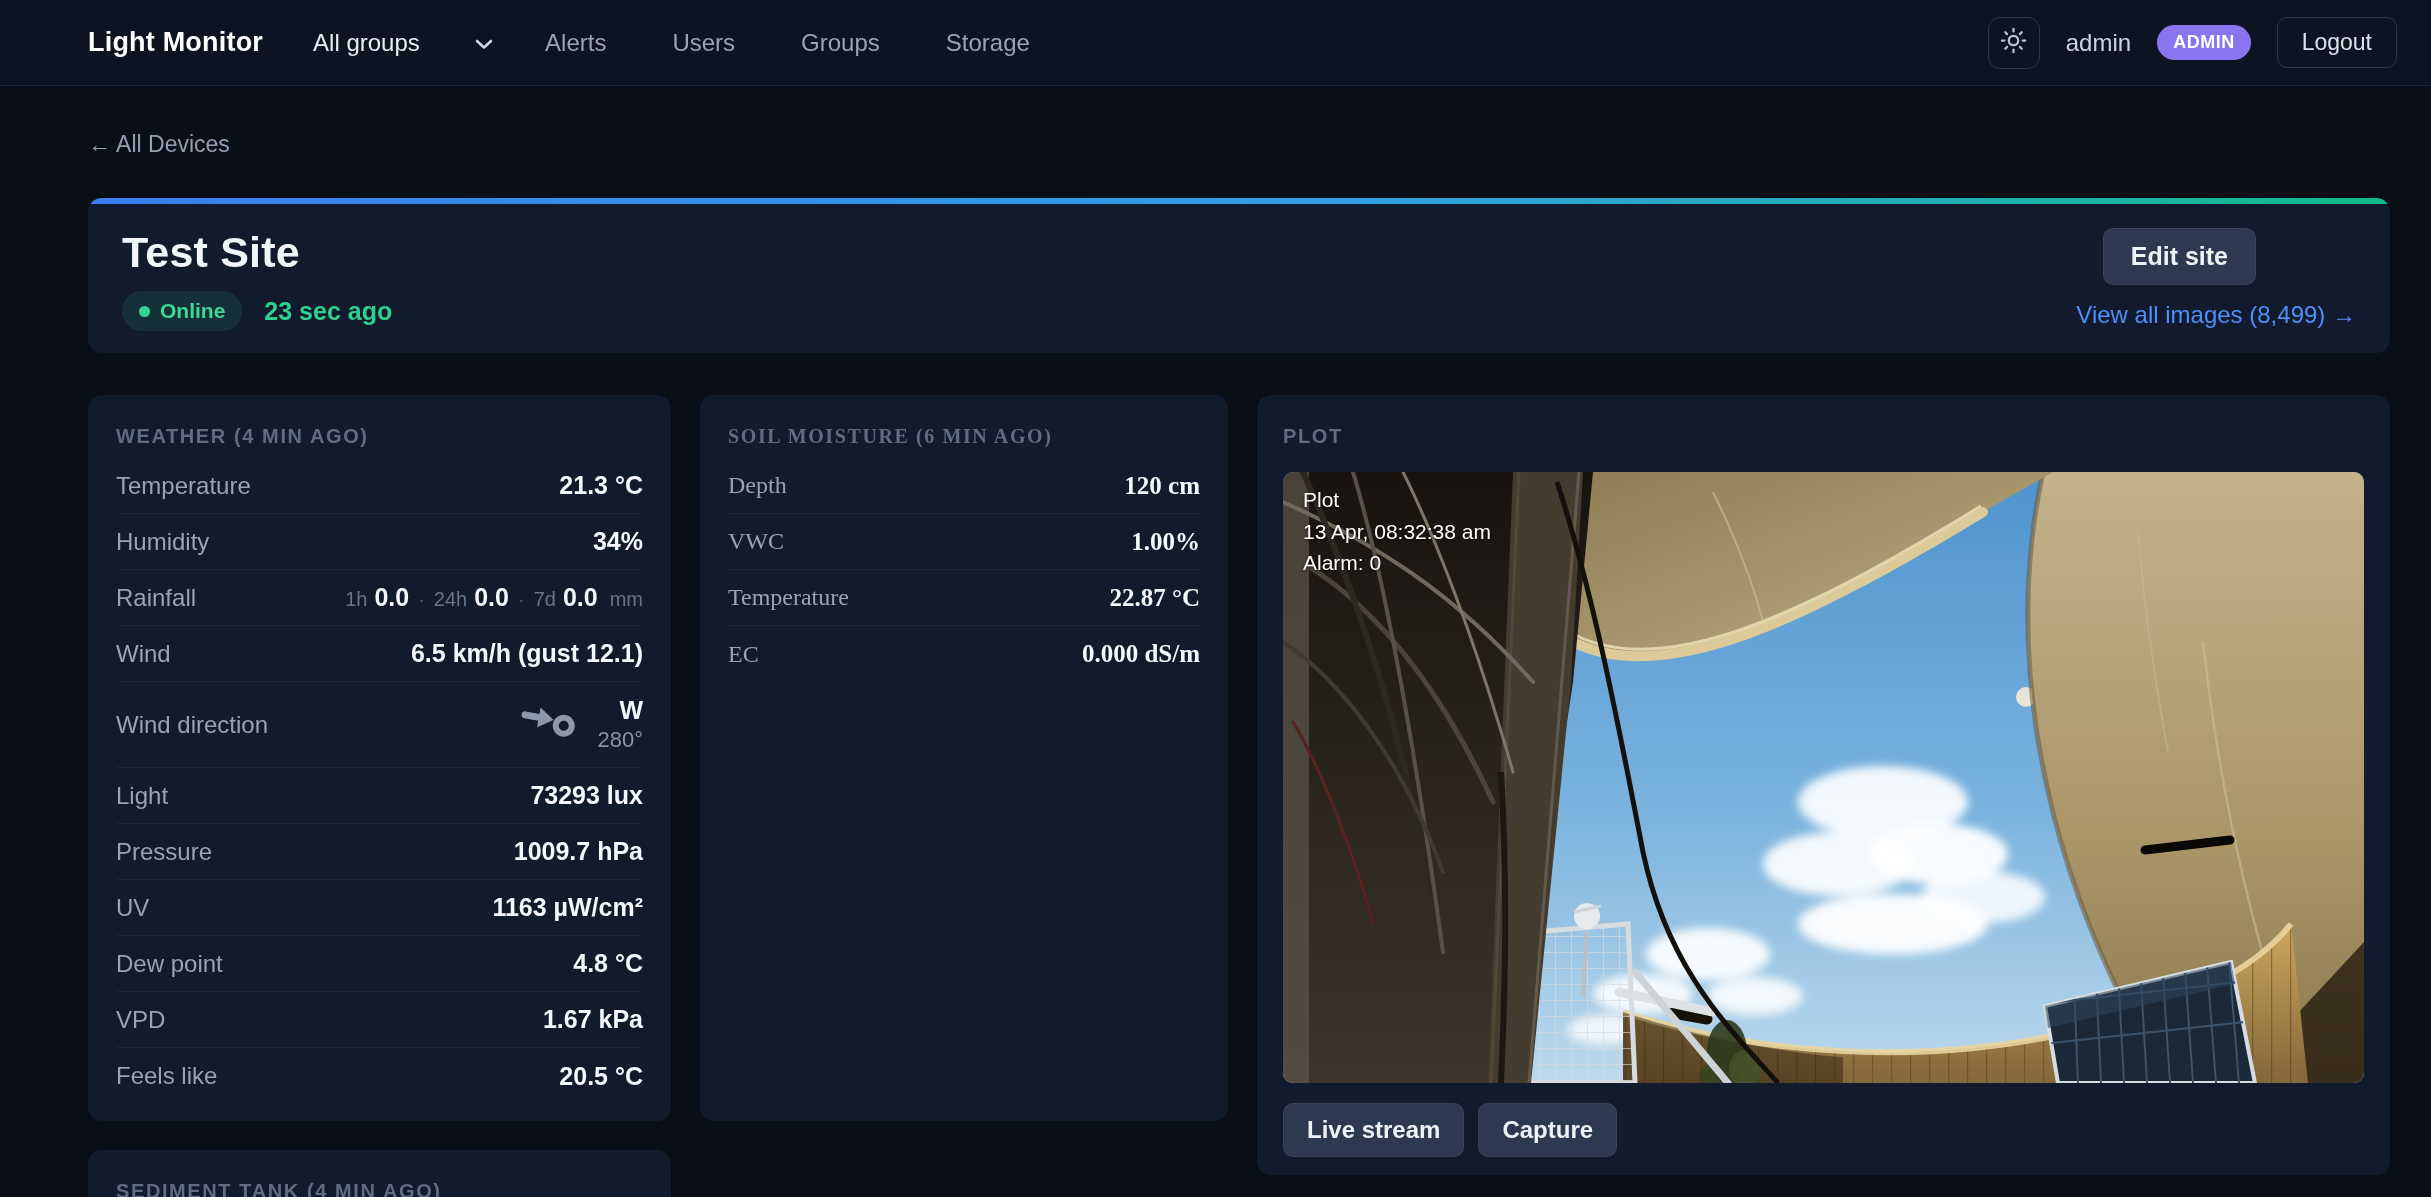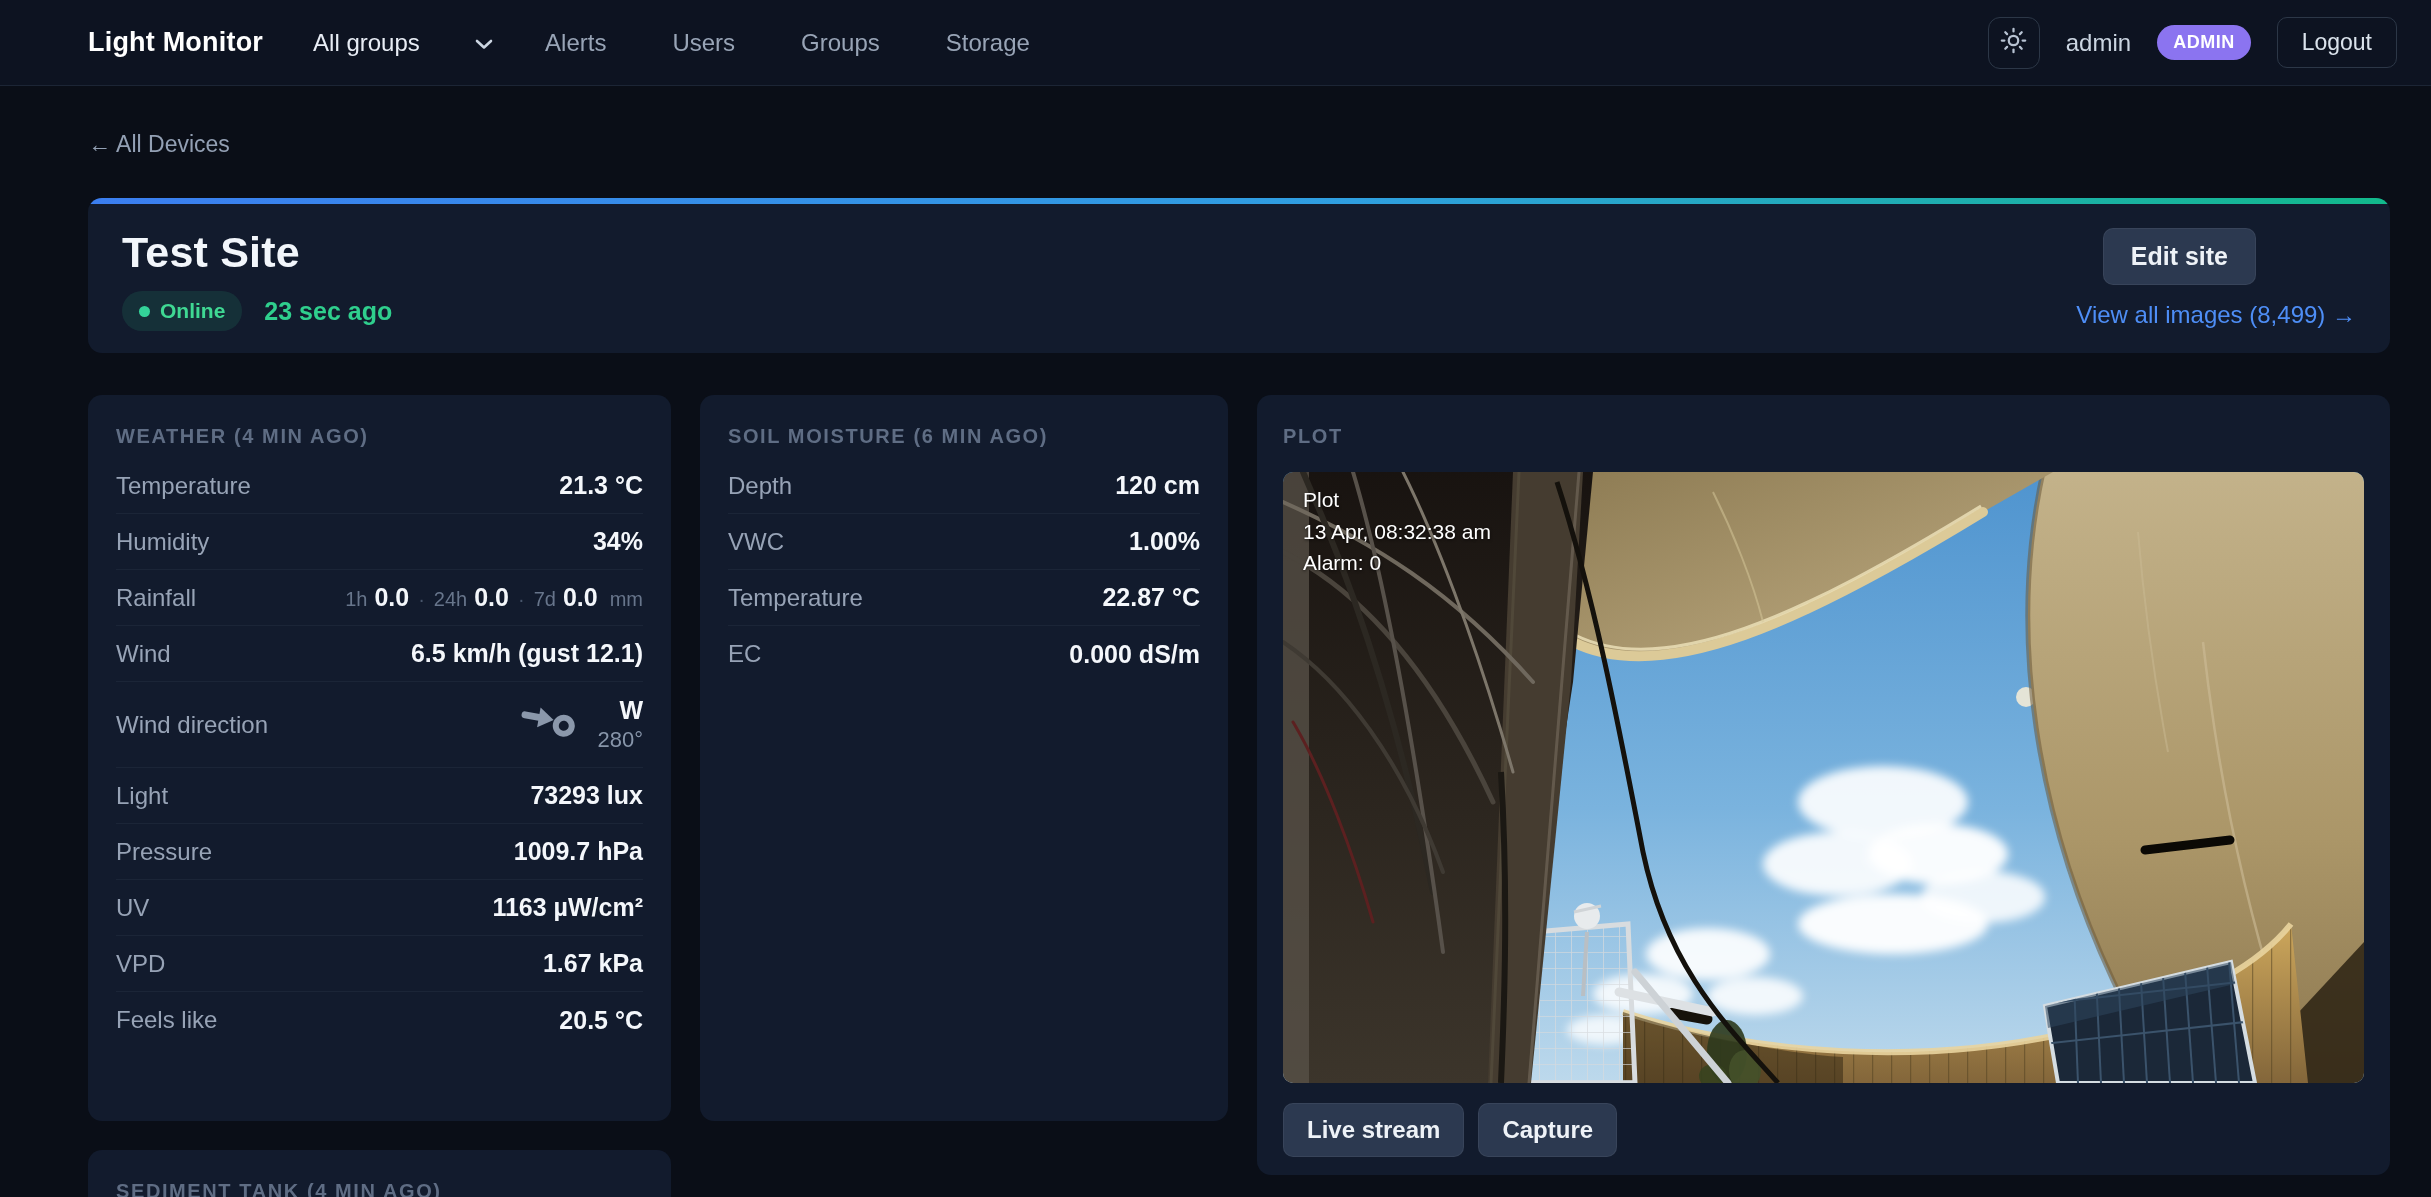--- a/index.html
+++ b/index.html
@@ -65,21 +65,21 @@
     font-size: 25px; font-weight: 700; padding: 13px 27px; border-radius: 10px; cursor: pointer;
     font-family: inherit;
   }
   .edit-btn { margin-right: 100px; }
   .view-link { font-size: 24px; color: #4e8ef6; cursor: pointer; margin-top: 12px; }
   
   .cards { display: flex; gap: 29px; margin: 42px 41px 0 88px; align-items: flex-start; }
   .col-left { display: flex; flex-direction: column; gap: 29px; width: 583px; flex: none; }
   .panel { background: #121b2d; border-radius: 14px; padding: 30px 28px 32px 28px; }
   .panel-weather { width: 583px; height: 726px; }
-  .panel-soil { width: 528px; height: 726px; flex: none; }
+  .panel-soil { width: 528px; height: 726px; flex: none; font-family: Liberation Serif, serif; }
   .panel-plot { width: 1133px; height: 780px; flex: none; padding: 30px 26px; }
   .panel-sediment { width: 583px; height: 220px; }
   .panel-title { font-size: 20px; font-weight: 700; letter-spacing: 1.6px; color: #5f6d84; }
   .rows { margin-top: 10px; }
   .row {
     display: flex; justify-content: space-between; align-items: center;
     height: 56px; border-bottom: 1px solid #1b2537; text-align: center;
   }
   .row:last-child { border-bottom: none; }
   .row-tall { height: 86px; }
@@ -221,20 +221,24 @@
           <span class="row-label">Light</span>
           <span class="row-value">73293 lux</span>
         </div>
         <div class="row">
           <span class="row-label">Pressure</span>
           <span class="row-value">1009.7 hPa</span>
         </div>
         <div class="row">
           <span class="row-label">UV</span>
           <span class="row-value">1163 µW/cm²</span>
+        </div>
+        <div class="row">
+          <span class="row-label">Dew point</span>
+          <span class="row-value">4.8 °C</span>
         </div>
         <div class="row">
           <span class="row-label">VPD</span>
           <span class="row-value">1.67 kPa</span>
         </div>
         <div class="row">
           <span class="row-label">Feels like</span>
           <span class="row-value">20.5 °C</span>
         </div>
       </div>

